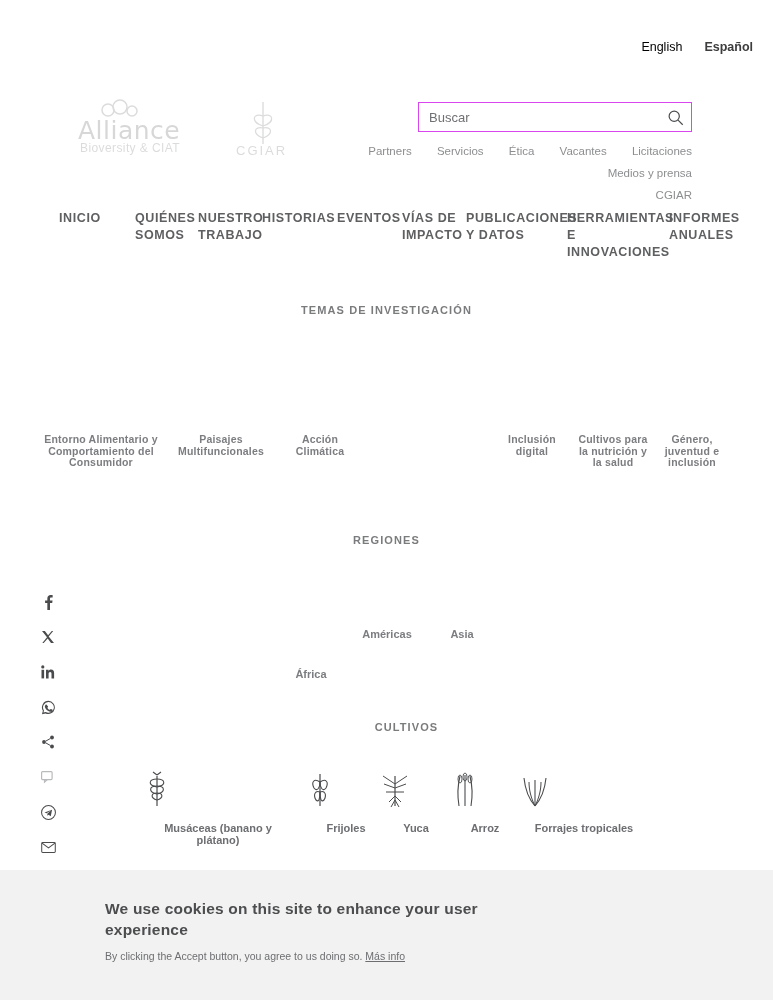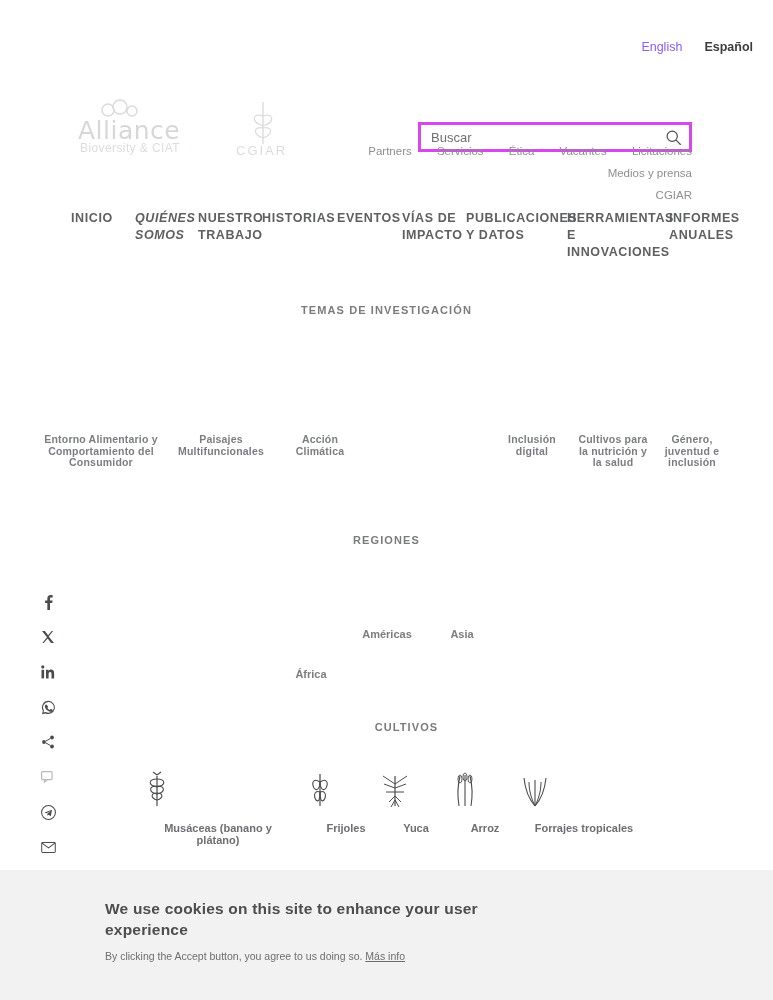--- a/index.html
+++ b/index.html
@@ -12,21 +12,21 @@
     overflow: hidden;
   }
   .page { position: relative; width: 773px; height: 1000px; background:#fff; }
 
   
   .langbar {
     position: absolute; top: 40px; right: 20px;
     display: flex; gap: 22px; align-items: center;
     font-size: 12.5px;
   }
-  .langbar .lang { color: #8b5cf6; cursor: pointer; }
+  .langbar .lang { color: #000000; cursor: pointer; }
   .langbar .lang.active { color: #3d3d3f; font-weight: bold; }
 
   
   .header { position: absolute; top: 90px; left: 0; width: 773px; height: 110px; padding-left: 16px; }
 
   .logos { position: absolute; left: 68px; top: 6px; display: flex; align-items: center; gap: 10px; opacity: .30; }
   .logo-alliance { position: relative; width: 150px; height: 70px; }
   .logo-alliance .lg-text1 {
     position: absolute; left: 10px; top: 20px; font-size: 25px; letter-spacing: .5px;
     color: #7c7d80; font-family: "DejaVu Sans", sans-serif;
@@ -39,22 +39,22 @@
   }
   .logo-cgiar { position: relative; width: 70px; height: 70px; }
   .logo-cgiar .cg-text {
     position: absolute; left: 8px; bottom: 8px; font-size: 13px; letter-spacing: 2px; color: #8b8c8e;
   }
 
   
   .search-wrap {
     position: absolute; left: 418px; top: 12px;
     width: 274px; height: 30px;
-    border: 3px solid #d946ef; background: #fff;
-    display: flex; align-items: flex-end; margin-top: 20px;
+    border: 1px solid #d946ef; background: #fff;
+    display: flex; align-items: flex-end;
   }
   .search-input {
     border: none; outline: none; background: transparent;
     font-family: "Liberation Sans", sans-serif;
     font-size: 13px; color: #5b5c5e;
     padding: 0 8px 0 10px; flex: 1; height: 100%;
   }
   .search-input::placeholder { color: #6f7073; }
   .search-btn {
     width: 32px; height: 100%; border: none; background: transparent; cursor: pointer;
@@ -178,24 +178,24 @@
         <a>Licitaciones</a>
         <a>Medios y prensa</a>
       </span>
       <span class="row2">
         <a>CGIAR</a>
       </span>
     </div>
   </div>
 
   <div class="mainnav">
-    <div class="item" style="left:71px; top:5px;text-align:right;">
+    <div class="item" style="left:59px; top:5px;text-align:right;">
       <span>INICIO</span>
     </div>
-    <div class="item" style="left:135px; top:5px;font-style:italic;">
+    <div class="item" style="left:135px; top:5px;">
       <span>QUIÉNES</span>
       <span>SOMOS</span>
     </div>
     <div class="item" style="left:198px; top:5px;">
       <span>NUESTRO</span>
       <span>TRABAJO</span>
     </div>
     <div class="item" style="left:262px; top:5px;">
       <span>HISTORIAS</span>
     </div>

